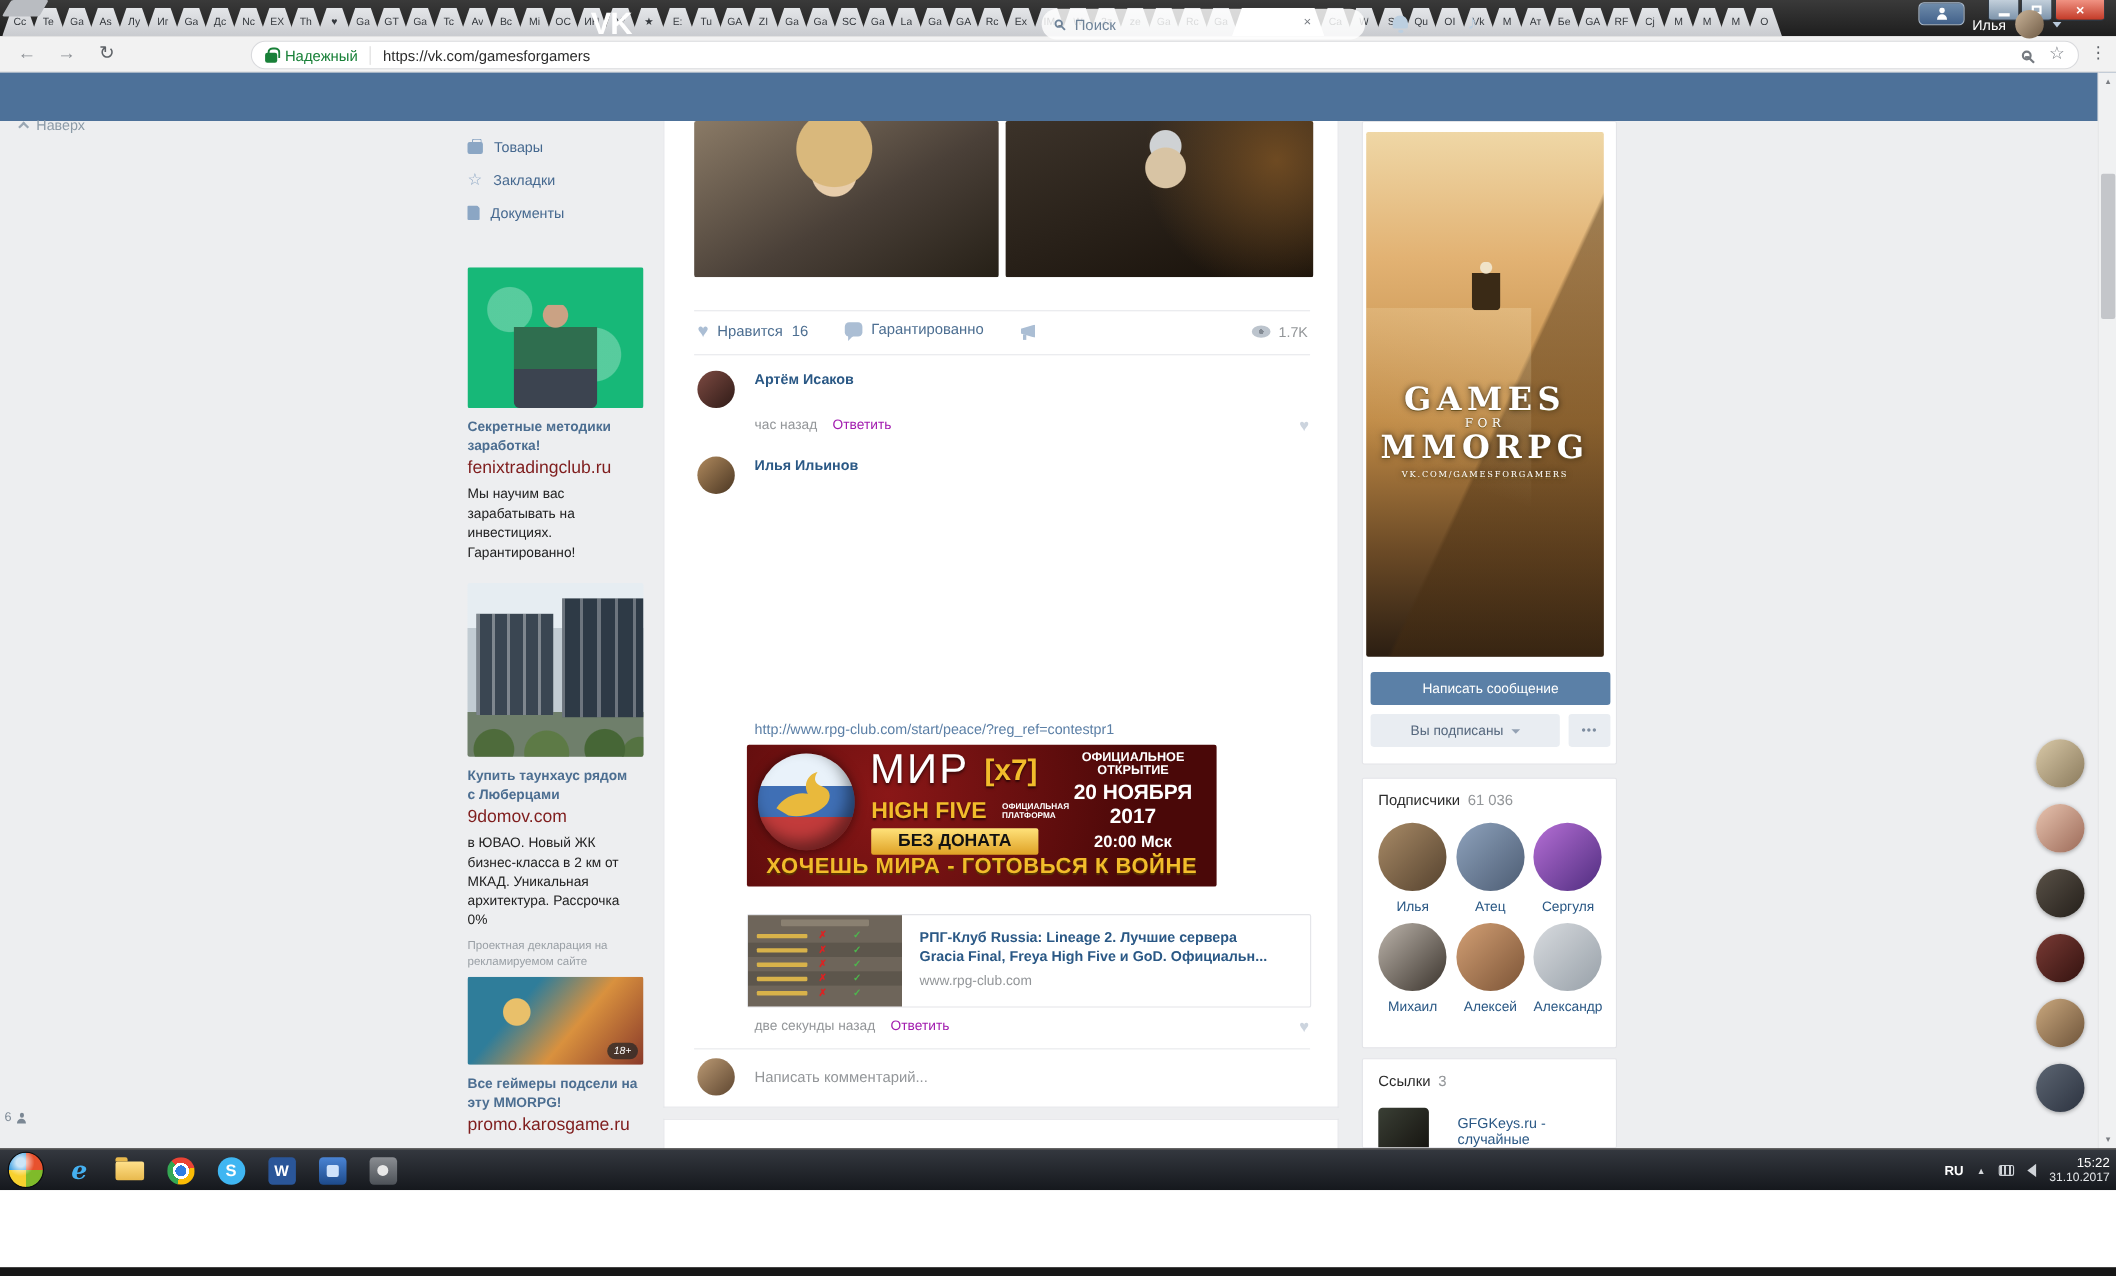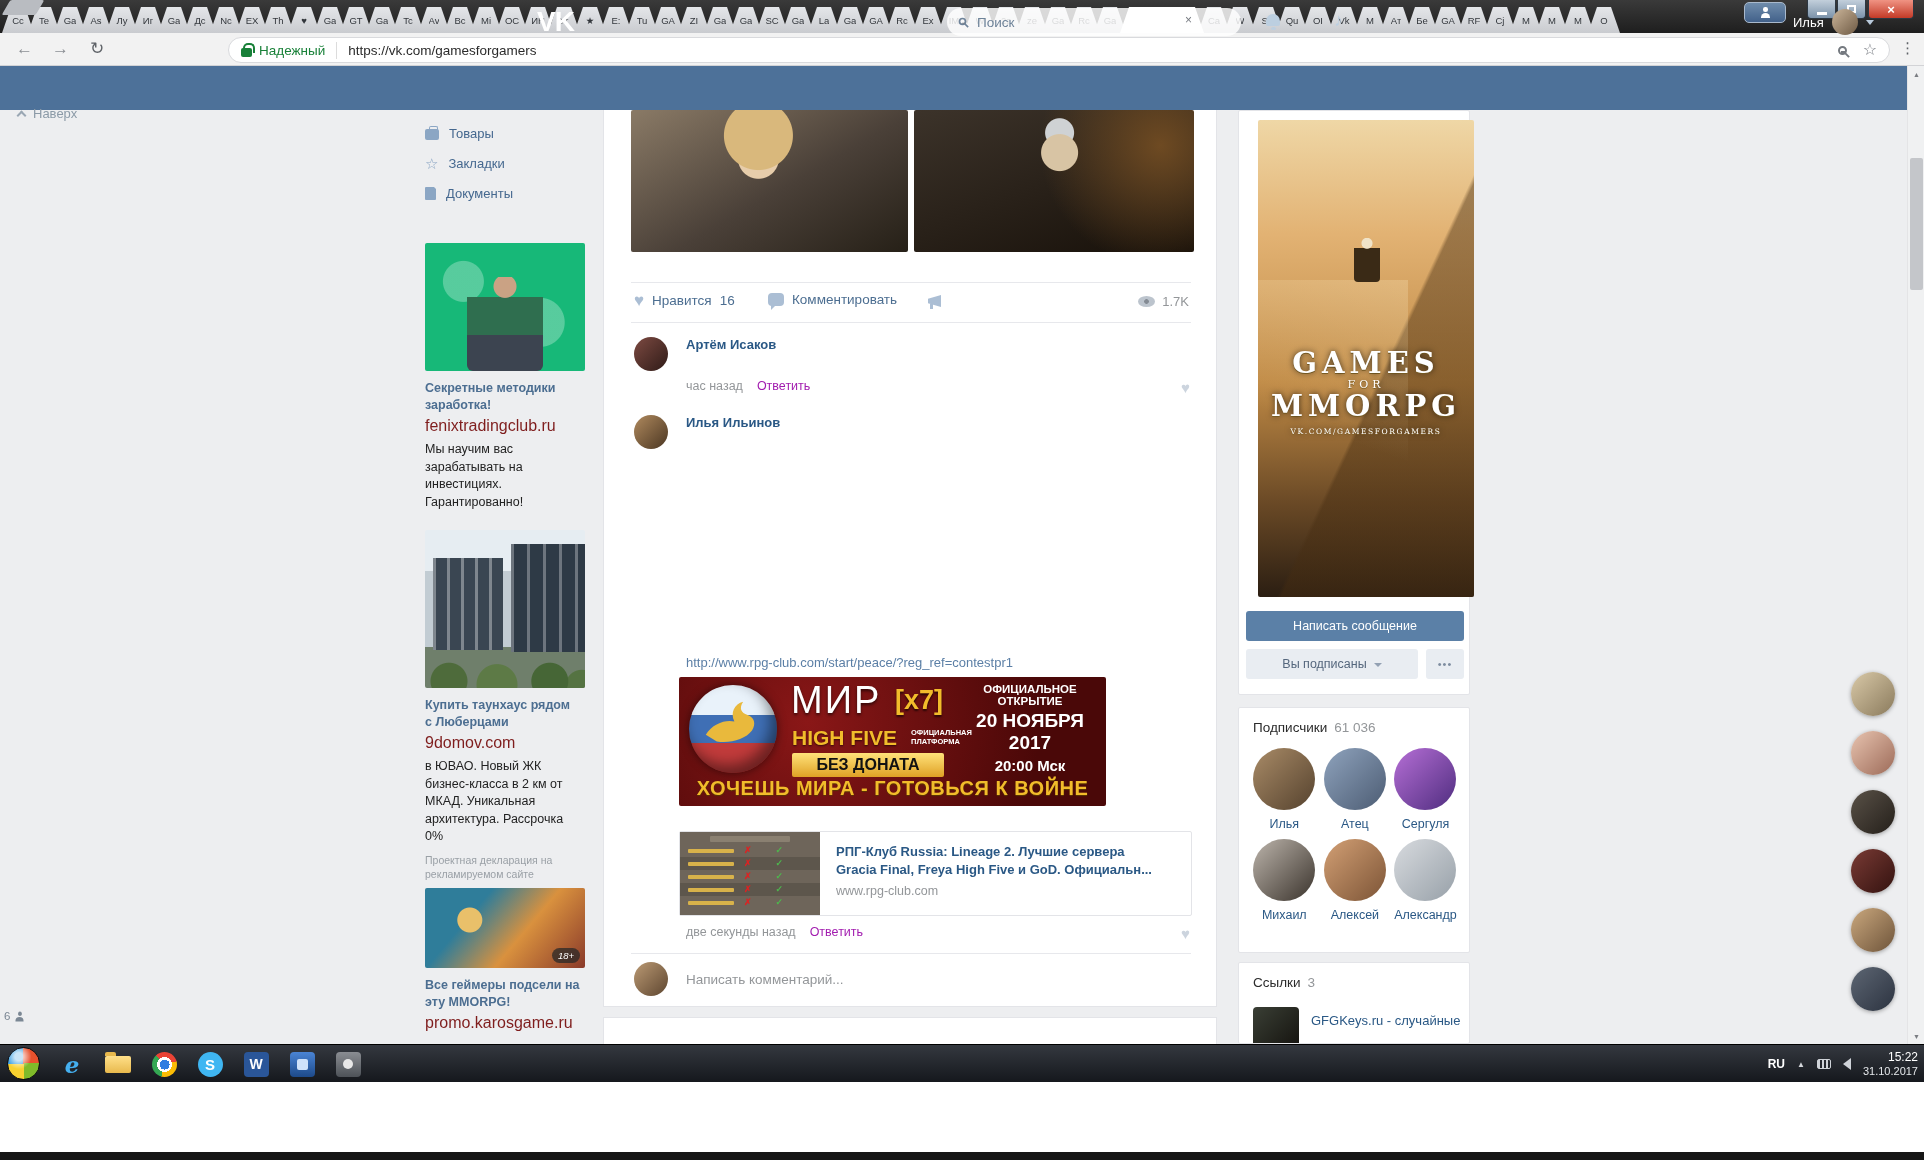--- a/index.html
+++ b/index.html
@@ -211,21 +211,21 @@
 
   .cinput{position:absolute;left:82px;top:862px;font-size:13.5px;color:#939699;cursor:text;}
 
   .next-card{position:absolute;left:603px;top:1017px;width:614px;height:27px;background:#fff;
     border:1px solid #e3e4e8;border-bottom:none;}
 
   
   .panel{position:absolute;background:#fff;border:1px solid #e3e4e8;border-radius:2px;}
   .panel-grp{left:1238px;width:232px;}
   .p1{top:110px;height:585px;}
-  .cover{position:absolute;left:19px;top:9px;width:216px;height:477px;border-radius:2px;overflow:hidden;cursor:pointer;
+  .cover{position:absolute;left:3px;top:9px;width:216px;height:477px;border-radius:2px;overflow:hidden;cursor:pointer;
     background:linear-gradient(180deg,#efd7a6 0%,#e2b273 24%,#c08a45 55%,#6b4a26 80%,#2b1e12 100%);}
   .cover-shade1{position:absolute;left:0;top:0;width:100%;height:100%;
     background:linear-gradient(115deg,transparent 0 55%,rgba(70,45,18,.45) 56% 100%);}
   .cover-shade2{position:absolute;left:-30px;top:160px;width:180px;height:240px;
     background:linear-gradient(200deg,rgba(255,240,200,.25),transparent 60%);}
   .cover-fig{position:absolute;left:96px;top:118px;width:26px;height:44px;
     background:radial-gradient(circle at 50% 12%,#f0e3c8 0 5px,transparent 6px),
     linear-gradient(180deg,transparent 10px,#3a2a16 10px);border-radius:4px;}
   .cover-text{position:absolute;left:0;top:228px;width:100%;text-align:center;color:#fff;
     font-family:"DejaVu Serif",serif;text-shadow:0 0 6px rgba(0,0,0,.65),0 1px 0 #8a6a2a;}
@@ -245,21 +245,21 @@
 
   .p2{top:707px;height:246px;}
   .phead{position:absolute;left:14px;top:12px;font-size:13.5px;color:#2b2b2b;}
   .phead .cnt{color:#939699;margin-left:7px;}
   .subs-grid{position:absolute;left:10px;top:40px;width:212px;display:flex;flex-wrap:wrap;}
   .sub{width:70.6px;display:flex;flex-direction:column;align-items:center;margin-bottom:8px;cursor:pointer;}
   .sub-ava{width:62px;height:62px;border-radius:50%;}
   .sub-name{font-size:12.5px;color:#2a5885;margin-top:7px;}
 
   .p3{top:962px;height:82px;overflow:hidden;}
-  .link-item{position:absolute;left:14px;top:44px;display:flex;gap:12px;align-items:flex-start;cursor:pointer;}
+  .link-item{position:absolute;left:14px;top:44px;display:flex;gap:26px;align-items:flex-start;cursor:pointer;}
   .li-thumb{width:46px;height:40px;border-radius:4px;flex:none;
     background:linear-gradient(135deg,#3a3f35,#15130f);}
   .li-text{font-size:13px;color:#2a5885;margin-top:6px;}
 
   
   .dock{position:absolute;left:1851px;top:672px;width:44px;}
   .dock-ava{width:44px;height:44px;border-radius:50%;margin-bottom:15px;
     box-shadow:0 1px 4px rgba(0,0,0,.35);cursor:pointer;}
   .dock-badge{position:absolute;left:4px;top:338px;display:flex;align-items:center;gap:4px;
     color:#7b8794;font-size:11.5px;}
@@ -663,21 +663,21 @@
 
     <div class="hdiv" style="top:172px"></div>
     <div class="actions">
       <div class="act act-like">
         <span class="heart">♥</span>
         <span>Нравится</span>
         <span>16</span>
       </div>
       <div class="act act-comm">
         <span class="bubble"></span>
-        <span>Комментировать</span>
+        <span>Гарантированно</span>
       </div>
       <div class="act act-share">
         <span class="megaphone"></span>
       </div>
       <div class="views">
         <span class="eye"></span>
         <span>1.7K</span>
       </div>
     </div>
     <div class="hdiv" style="top:212px"></div>

